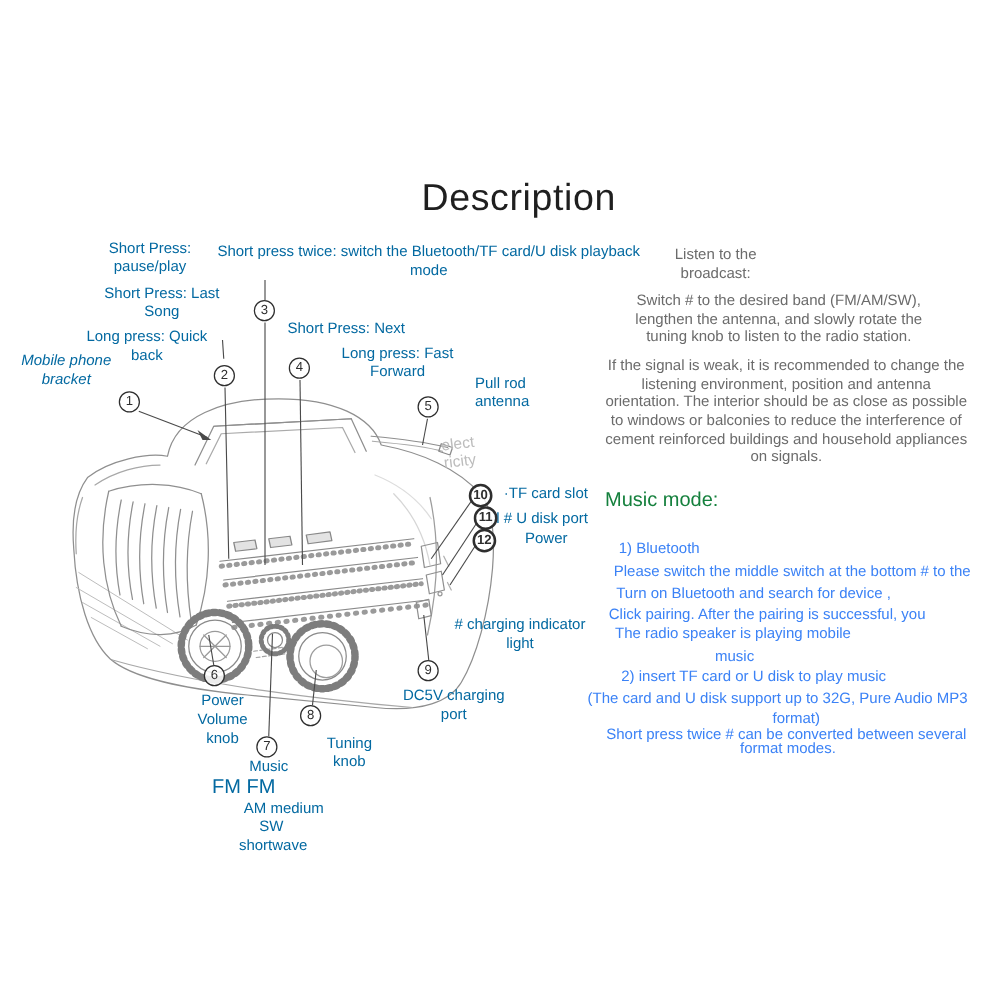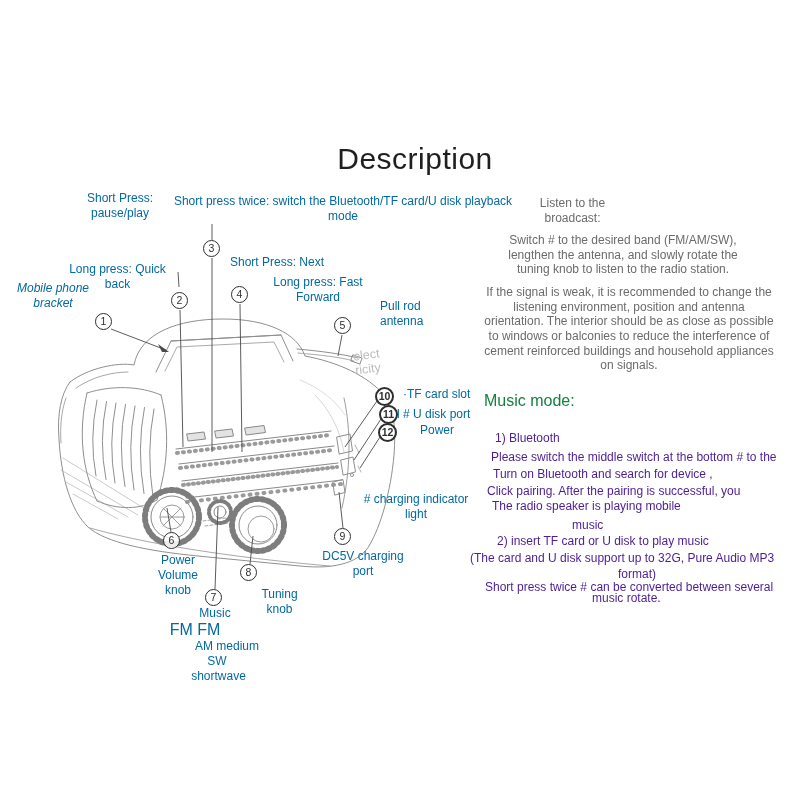--- a/index.html
+++ b/index.html
@@ -18,21 +18,21 @@
     white-space:pre-line; text-align:center;
   }
   .lbl.la { text-align:left; }
   .lbl.big { font-size:16px; }
   .faint { color:#bcbcbc; transform:rotate(-7deg); font-size:12.5px; line-height:1.1; }
   .para {
     position:absolute; color:#6b6b6b; font-size:12px; line-height:1.22;
     text-align:center; white-space:pre-line;
   }
   .mhead { position:absolute; color:#15803d; font-size:16px; }
-  .mline { position:absolute; color:#4c1d95; font-size:12px; white-space:nowrap; }
+  .mline { position:absolute; color:#3b82f6; font-size:12px; white-space:nowrap; }
   .callout {
     position:absolute; width:15px; height:15px; border:1.6px solid #2e2e2e;
     border-radius:50%; color:#2e2e2e; font-size:10.5px; line-height:15px;
     text-align:center; background:rgba(255,255,255,.85); box-sizing:content-box;
   }
   .callout.heavy { border-width:2.2px; font-weight:bold; }
 </style>
 </head>
 <body>
 
@@ -133,20 +133,22 @@
       <path d="M 380,437 L 360,468"></path>
     </g>
   </svg>
 
   <div class="title">Description</div>
 
   <div class="lbl" style="left:70px;  top:191px; width:100px;">Short Press:
 pause/play</div>
   <div class="lbl" style="left:168px; top:194px; width:350px;">Short press twice: switch the Bluetooth/TF card/U disk playback
 mode</div>
+  <div class="lbl" style="left:67px;  top:227px; width:125px;">Short Press: Last
+Song</div>
   <div class="lbl" style="left:60px;  top:262px; width:115px;">Long press: Quick
 back</div>
   <div class="lbl" style="left:8px;   top:281px; width:90px;font-style:italic;">Mobile phone
 bracket</div>
   <div class="lbl la" style="left:230px; top:255px;">Short Press: Next</div>
   <div class="lbl" style="left:266px; top:275px; width:104px;">Long press: Fast
 Forward</div>
   <div class="lbl la" style="left:380px; top:299px;">Pull rod
 antenna</div>
   <div class="lbl faint" style="left:354px; top:349px;">elect
@@ -193,15 +195,15 @@
   <div class="mline" style="left:495px; top:431px;">1) Bluetooth</div>
   <div class="mline" style="left:491px; top:450px;">Please switch the middle switch at the bottom # to the</div>
   <div class="mline" style="left:493px; top:467px;">Turn on Bluetooth and search for device ,</div>
   <div class="mline" style="left:487px; top:484px;">Click pairing. After the pairing is successful, you</div>
   <div class="mline" style="left:492px; top:499px;">The radio speaker is playing mobile</div>
   <div class="mline" style="left:572px; top:518px;">music</div>
   <div class="mline" style="left:497px; top:534px;">2) insert TF card or U disk to play music</div>
   <div class="mline" style="left:470px; top:551px;">(The card and U disk support up to 32G, Pure Audio MP3</div>
   <div class="mline" style="left:618px; top:567px;">format)</div>
   <div class="mline" style="left:485px; top:580px;">Short press twice # can be converted between several</div>
-  <div class="mline" style="left:592px; top:591px;">music rotate.</div>
+  <div class="mline" style="left:592px; top:591px;">format modes.</div>
 
 </div>
 
 </body></html>

